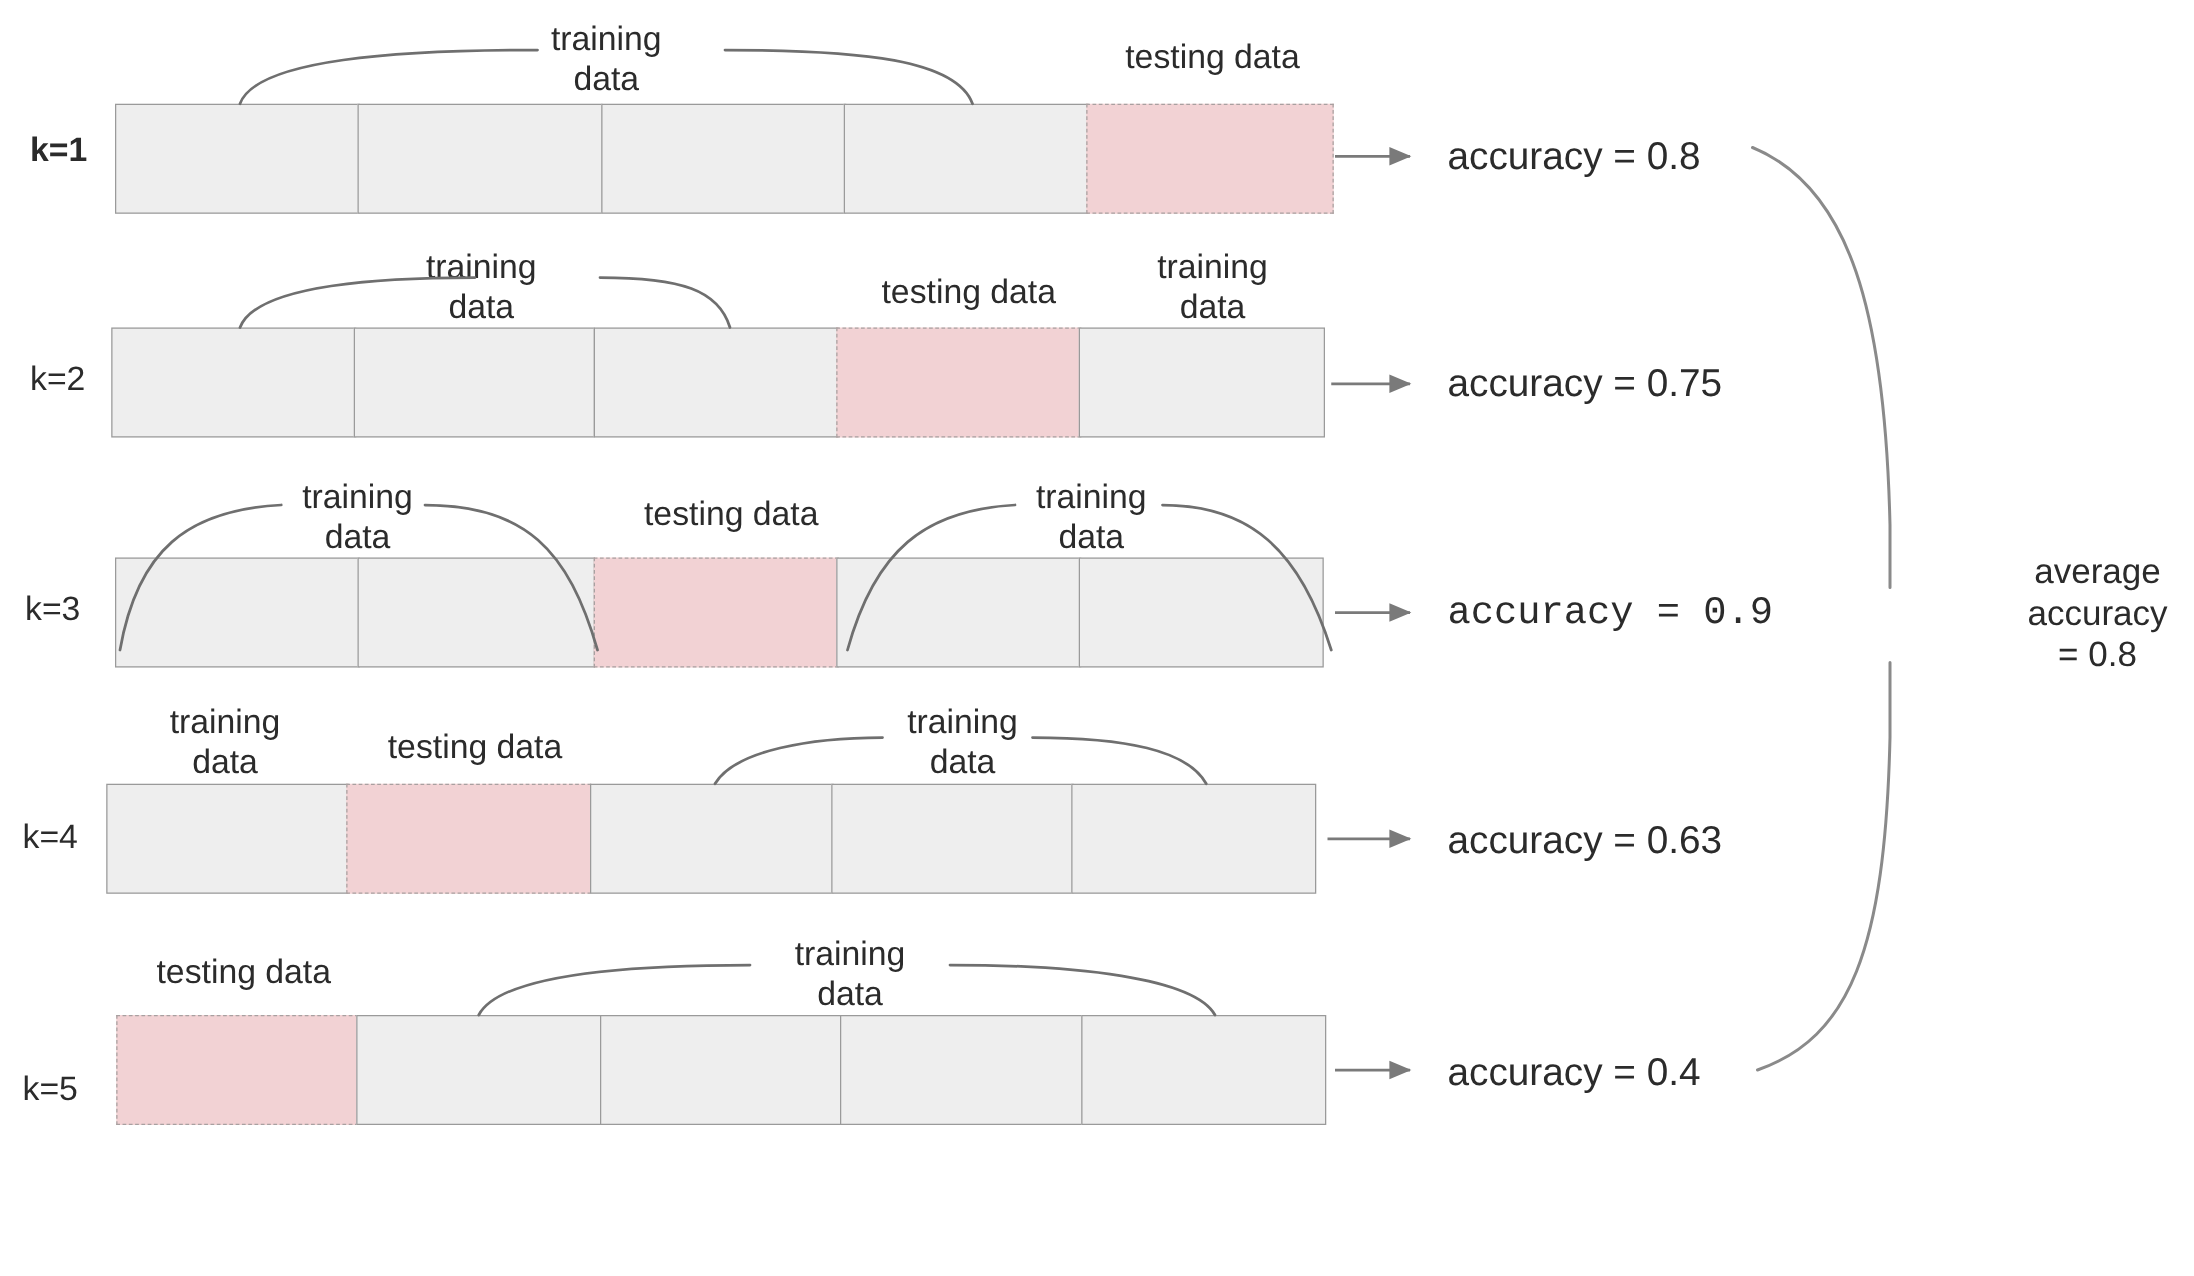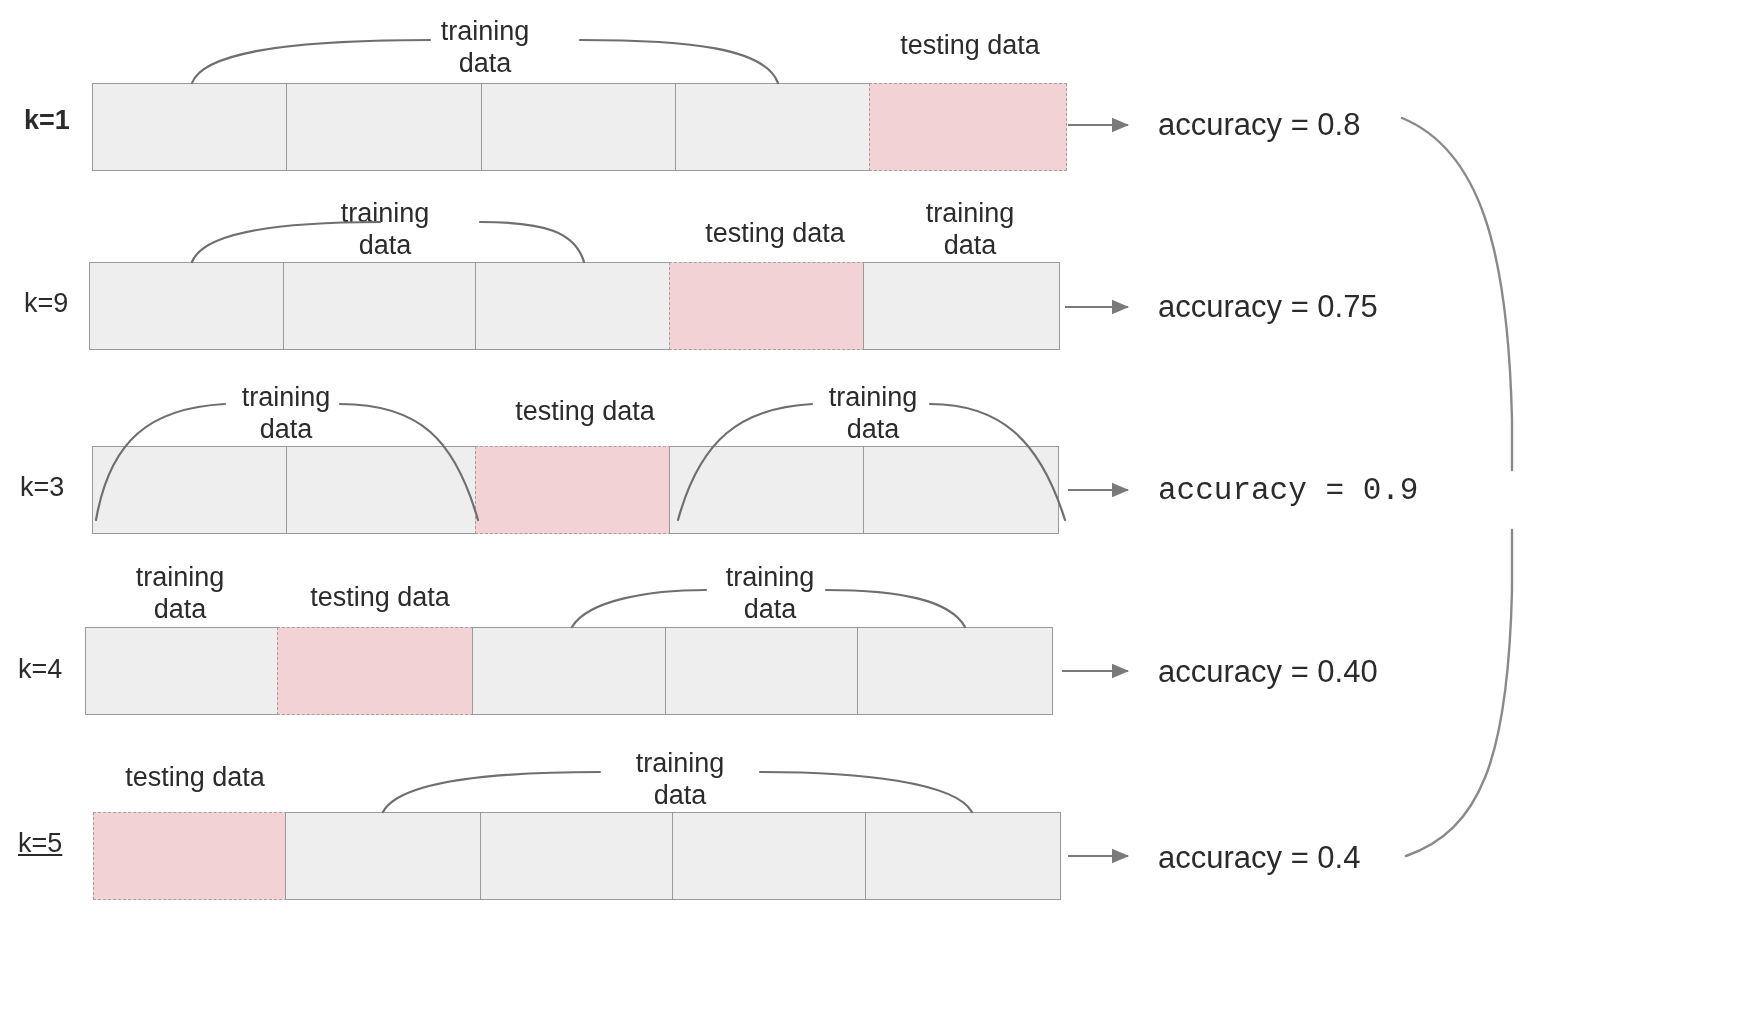--- a/index.html
+++ b/index.html
@@ -31,21 +31,21 @@
     <div class="bar">
       <div class="cell train" style="width:196px;"></div>
       <div class="cell train" style="width:196px;"></div>
       <div class="cell train" style="width:196px;"></div>
       <div class="cell train" style="width:196px;"></div>
       <div class="cell test" style="width:198px;"></div>
     </div>
   </div>
   <div class="acc" style="left:1158px;top:107px;">accuracy = 0.8</div>
 
-  <div class="klabel" style="left:24px;top:288px;">k=9</div>
+  <div class="klabel" style="left:24px;top:288px;">k=2</div>
   <div class="caption" style="left:295px;top:198px;width:180px;">training
 data</div>
   <div class="caption" style="left:685px;top:218px;width:180px;">testing data</div>
   <div class="caption" style="left:880px;top:198px;width:180px;">training
 data</div>
   <div class="row" style="left:89px;top:262px;">
     <div class="bar">
       <div class="cell train" style="width:196px;"></div>
       <div class="cell train" style="width:193px;"></div>
       <div class="cell train" style="width:196px;"></div>
@@ -80,37 +80,40 @@
 data</div>
   <div class="row" style="left:85px;top:627px;">
     <div class="bar">
       <div class="cell train" style="width:194px;"></div>
       <div class="cell test" style="width:196px;"></div>
       <div class="cell train" style="width:195px;"></div>
       <div class="cell train" style="width:194px;"></div>
       <div class="cell train" style="width:196px;"></div>
     </div>
   </div>
-  <div class="acc" style="left:1158px;top:654px;">accuracy = 0.40</div>
+  <div class="acc" style="left:1158px;top:654px;">accuracy = 0.63</div>
 
-  <div class="klabel" style="left:18px;top:828px;text-decoration:underline;">k=5</div>
+  <div class="klabel" style="left:18px;top:856px;">k=5</div>
   <div class="caption" style="left:100px;top:762px;width:190px;">testing data</div>
   <div class="caption" style="left:590px;top:748px;width:180px;">training
 data</div>
   <div class="row" style="left:93px;top:812px;">
     <div class="bar">
       <div class="cell test" style="width:194px;"></div>
       <div class="cell train" style="width:196px;"></div>
       <div class="cell train" style="width:194px;"></div>
       <div class="cell train" style="width:194px;"></div>
       <div class="cell train" style="width:196px;"></div>
     </div>
   </div>
   <div class="acc" style="left:1158px;top:840px;">accuracy = 0.4</div>
 
+  <div class="avg" style="left:1608px;top:440px;width:140px;">average
+accuracy
+= 0.8</div>
 
   <svg class="overlay" viewBox="0 0 1755 1021">
     <defs>
       <marker id="ah" markerWidth="9" markerHeight="9" refX="7.5" refY="4" orient="auto">
         <path d="M0,0.6 L8,4 L0,7.4 z" fill="#7a7a7a"></path>
       </marker>
     </defs>
     <g fill="none" stroke="#6f6f6f" stroke-width="2.2" stroke-linecap="round">
 
       <path d="M192,83 C205,47 320,40 430,40"></path>

